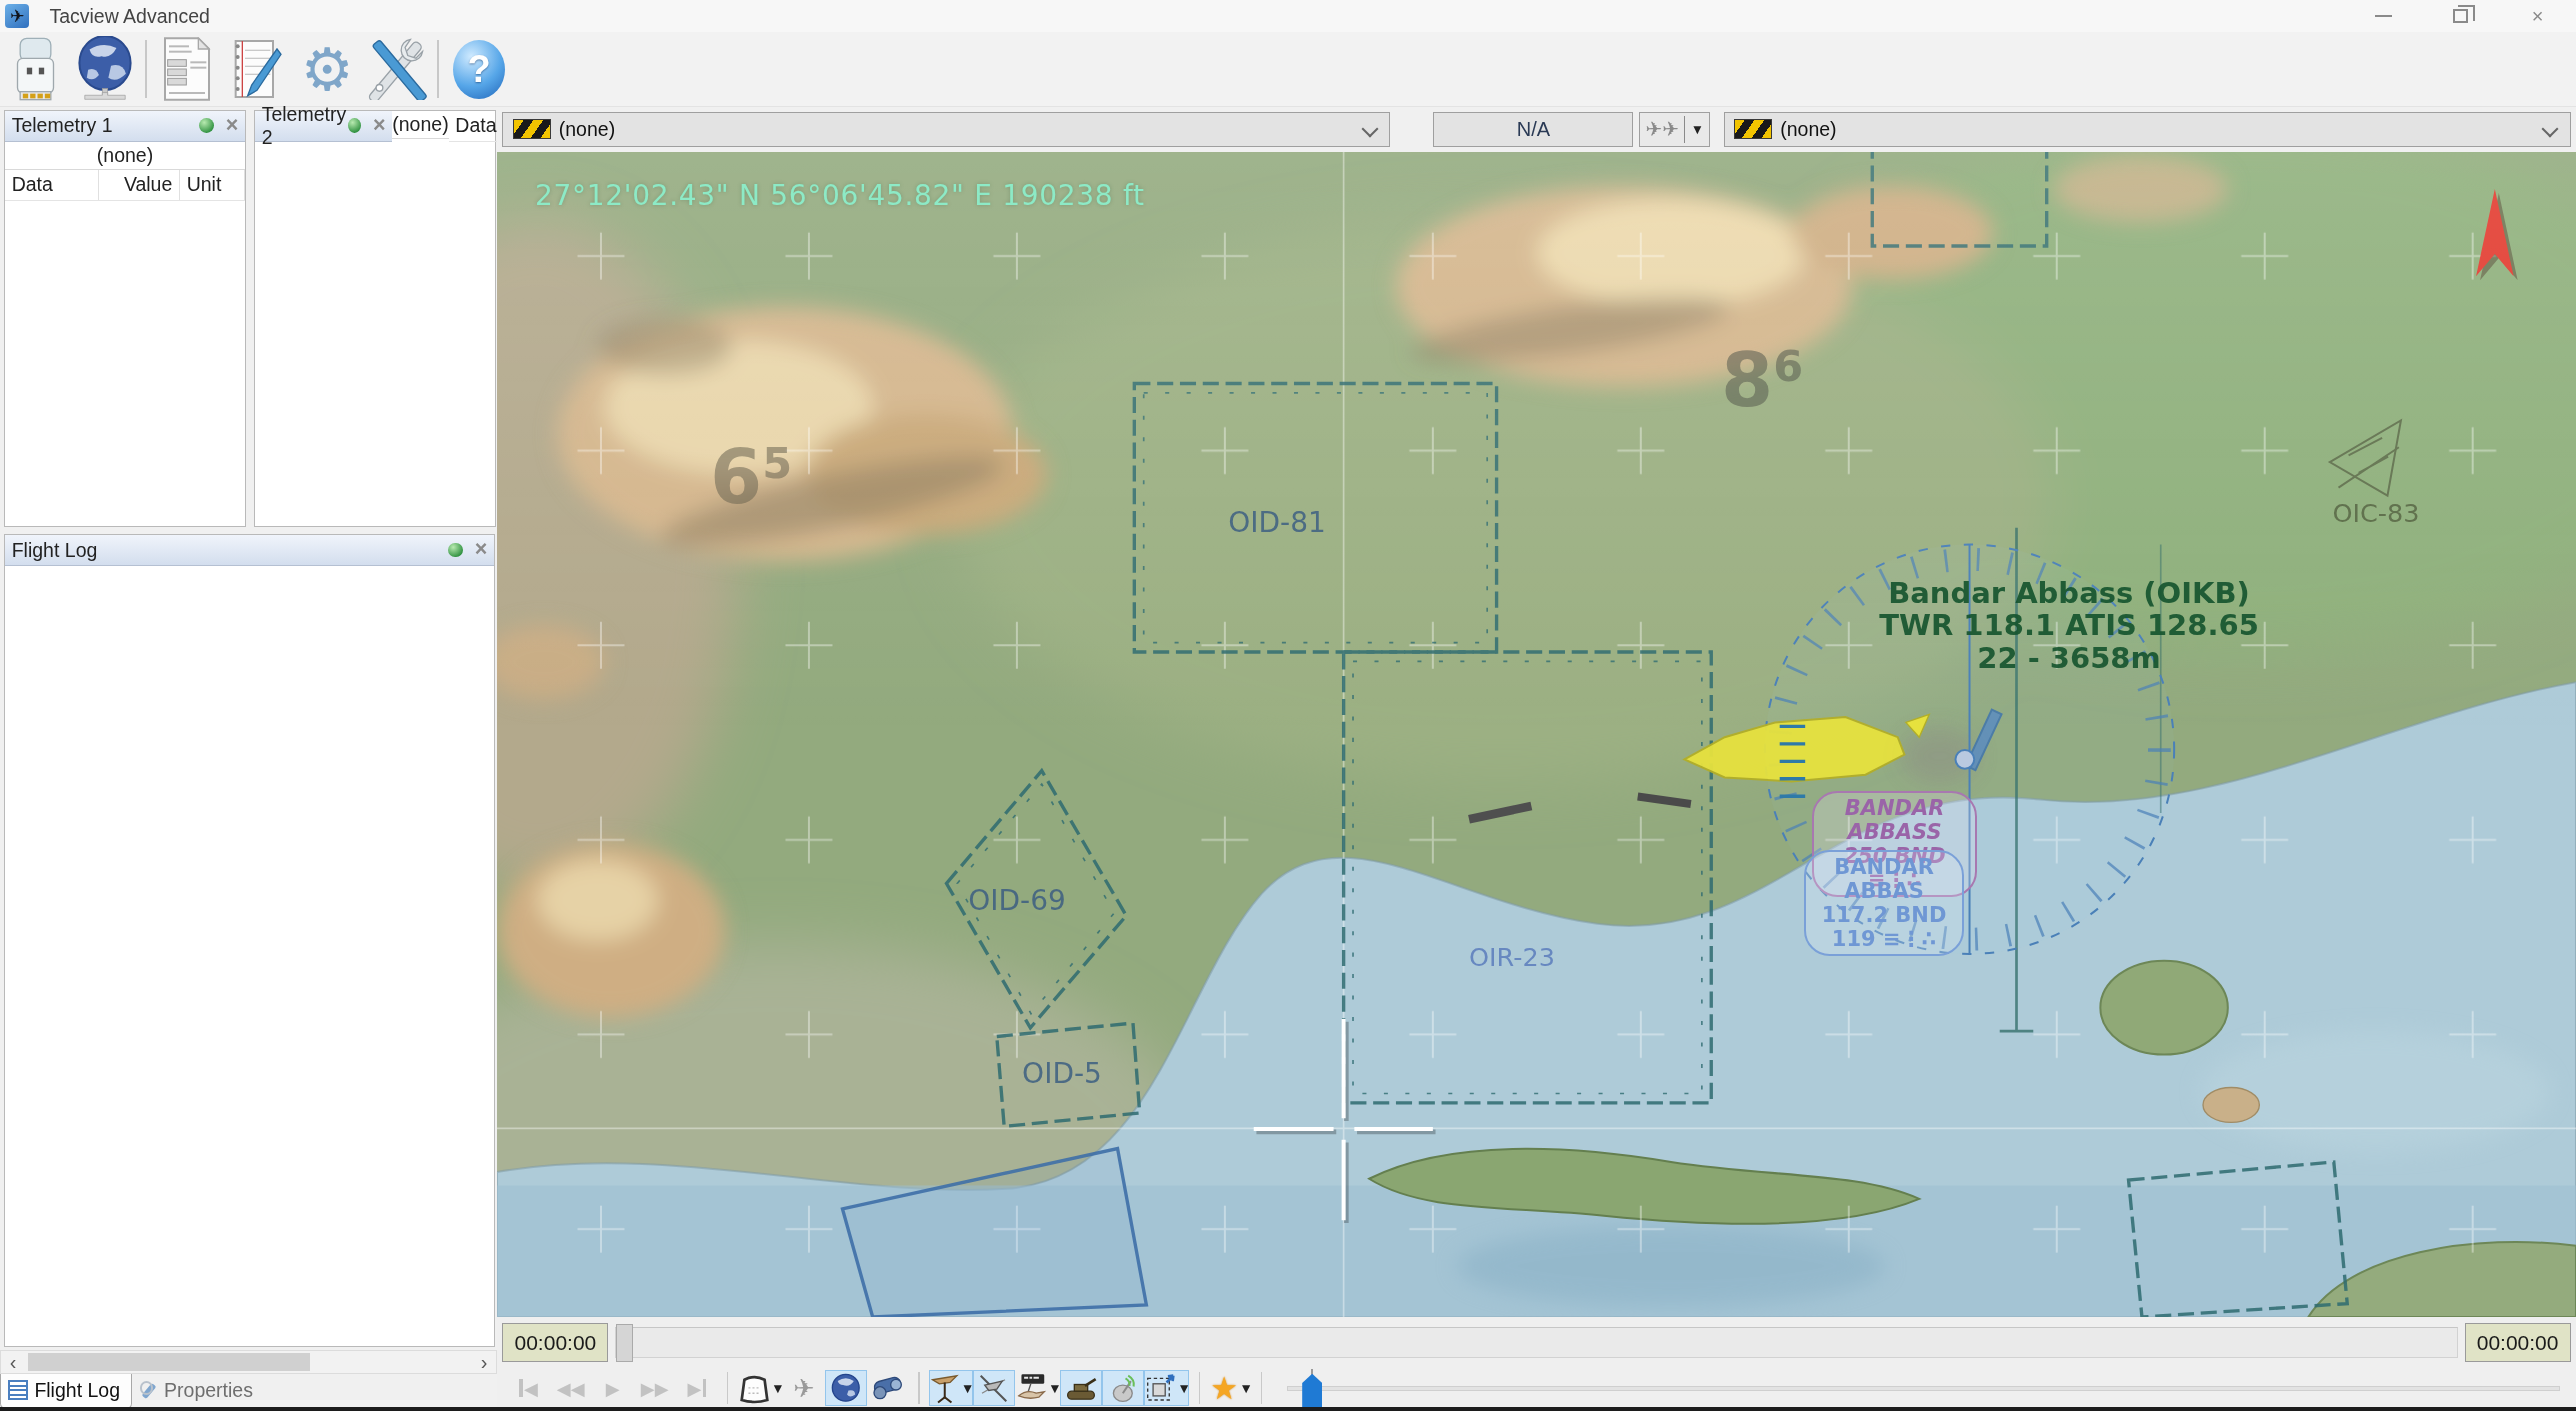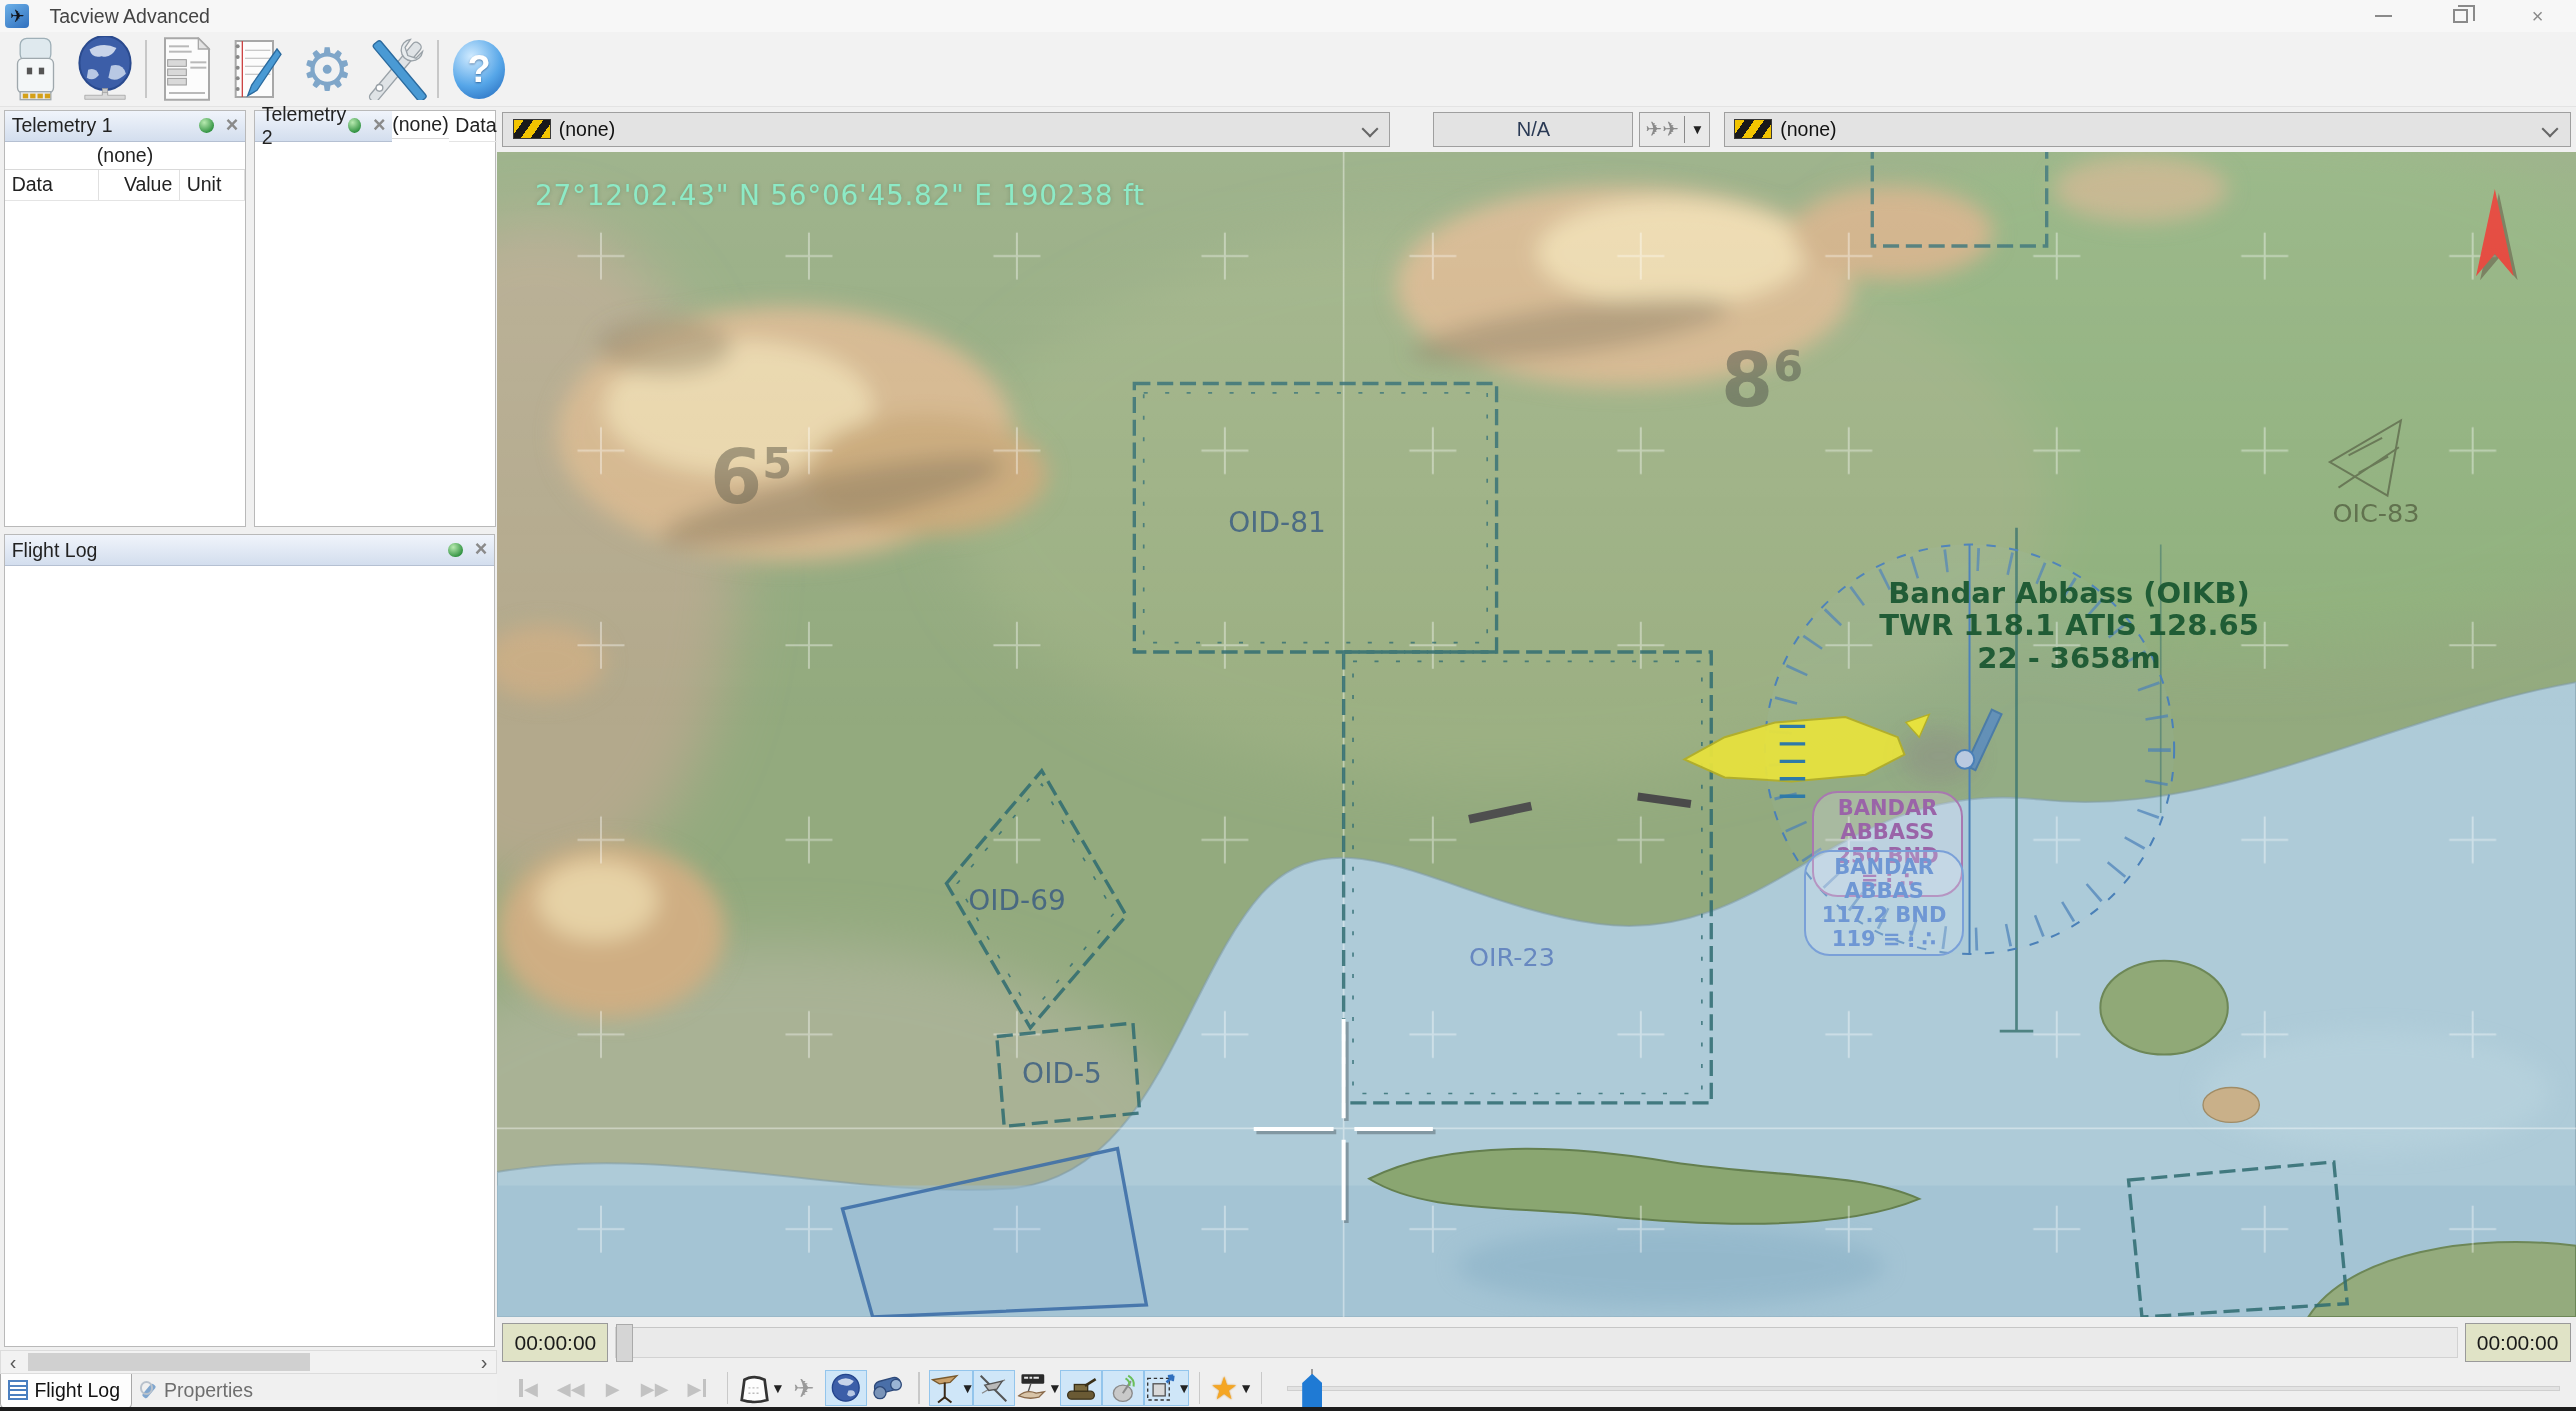--- a/index.html
+++ b/index.html
@@ -447,21 +447,21 @@
 
     <div class="elev e1" style="left:254px; top:325px;"><span class="m">6</span><span class="s">5</span></div>
     <div class="elev e2" style="left:1265px; top:228px;"><span class="m">8</span><span class="s">6</span></div>
 
     <div class="mlabel l-apt" style="left:1572px; top:474px; font-size:29px; color:#14532d;">
       <div>Bandar Abbass (OIKB)</div>
       <div>TWR 118.1 ATIS 128.65</div>
       <div>22 - 3658m</div>
     </div>
 
-    <div class="vorbox vor1" style="left:1315px; top:639px; width:151px;">
+    <div class="vorbox vor1" style="left:1315px; top:639px; width:165px;font-style:italic;">
       <div>BANDAR ABBASS</div>
       <div>250 BND ≡⋮∴</div>
     </div>
     <div class="vorbox vor2" style="left:1307px; top:698px; width:160px;">
       <div>BANDAR ABBAS</div>
       <div>117.2 BND 119 ≡⋮∴</div>
     </div>
   </div>
 
   <div class="timeline">

